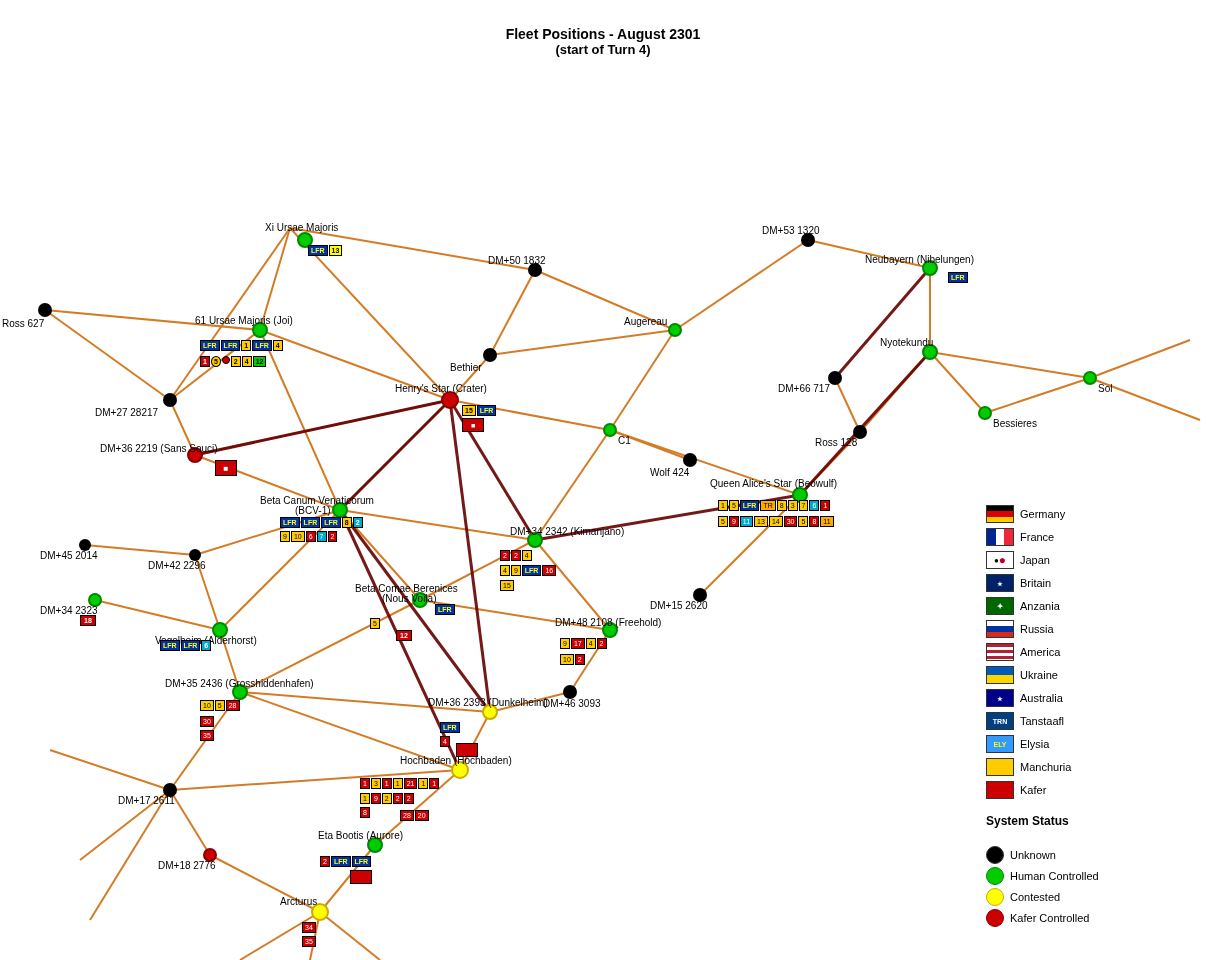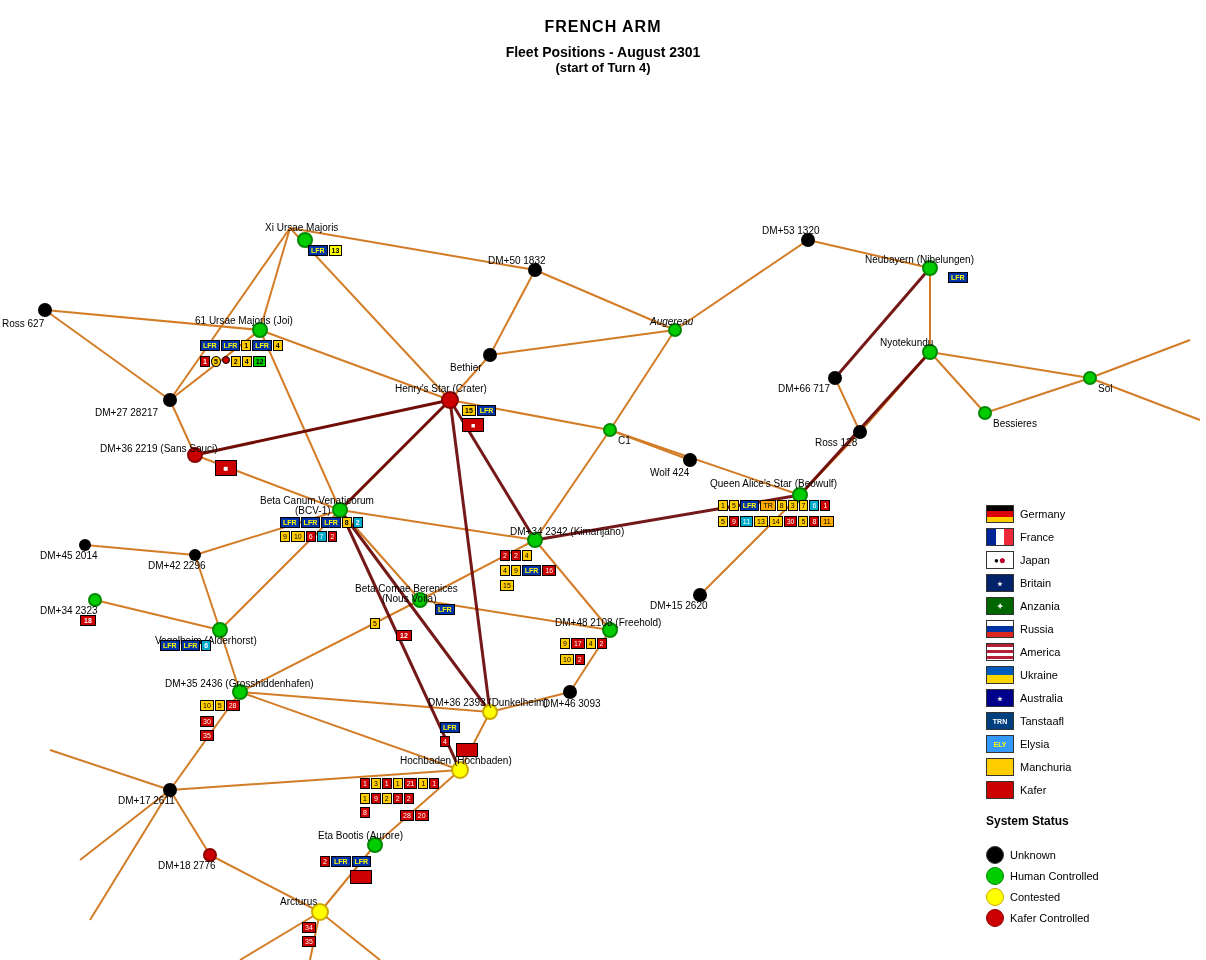--- a/index.html
+++ b/index.html
@@ -107,21 +107,20 @@
       width: 1206px;
       height: 960px;
       pointer-events: none;
     }
   </style>
 </head>
 <body>
 
 <div id="main-container">
   <div id="title-area">
-    <h1>FRENCH ARM</h1>
     <h2>Fleet Positions - August 2301</h2>
     <h3>(start of Turn 4)</h3>
   </div>
 
   <svg id="connections">
 
     <g stroke="#cc6600" stroke-width="2" fill="none" opacity="0.85">
 
       <line x1="45" y1="310" x2="170" y2="400"></line>
 
@@ -344,21 +343,21 @@
     <div class="node-dot node-black" style="width:12px;height:12px;left:195px;top:555px;"></div>
     <div class="node-label" style="left:148px;top:560px;">DM+42 2296</div>
 
     <div class="node-dot node-green" style="width:14px;height:14px;left:610px;top:430px;"></div>
     <div class="node-label" style="left:618px;top:435px;">C1</div>
 
     <div class="node-dot node-black" style="width:14px;height:14px;left:690px;top:460px;"></div>
     <div class="node-label" style="left:650px;top:467px;">Wolf 424</div>
 
     <div class="node-dot node-green" style="width:14px;height:14px;left:675px;top:330px;"></div>
-    <div class="node-label" style="left:650px;top:316px;font-style:italic;">Augereau</div>
+    <div class="node-label" style="left:624px;top:316px;">Augereau</div>
 
     <div class="node-dot node-black" style="width:14px;height:14px;left:808px;top:240px;"></div>
     <div class="node-label" style="left:762px;top:225px;">DM+53 1320</div>
 
     <div class="node-dot node-green" style="width:16px;height:16px;left:930px;top:268px;"></div>
     <div class="node-label" style="left:865px;top:254px;">Neubayern (Nibelungen)</div>
     <div style="position:absolute;left:948px;top:272px;display:flex;gap:1px;font-size:7px;">
       <div style="background:#0033aa;color:#ffff00;border:1px solid #000;padding:1px 2px;font-weight:bold;">LFR</div>
     </div>
 

